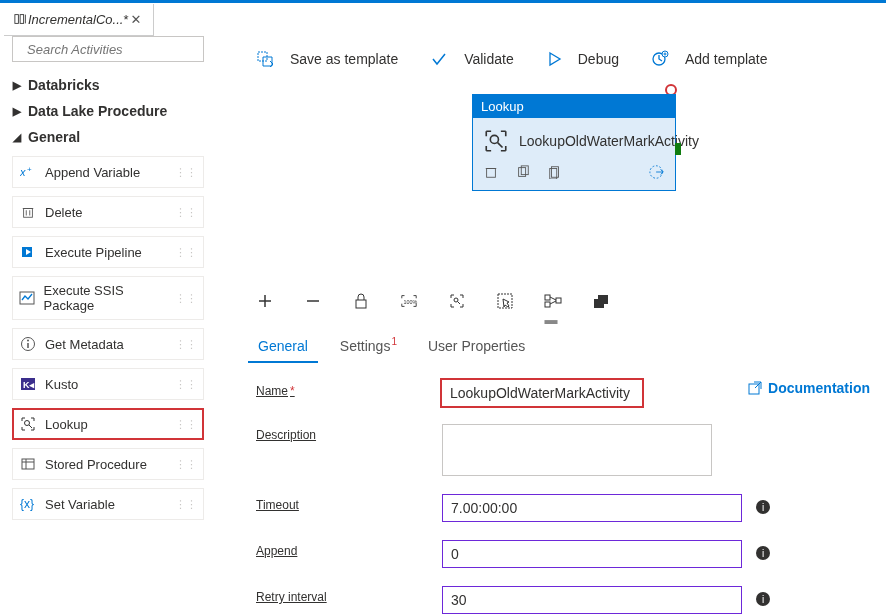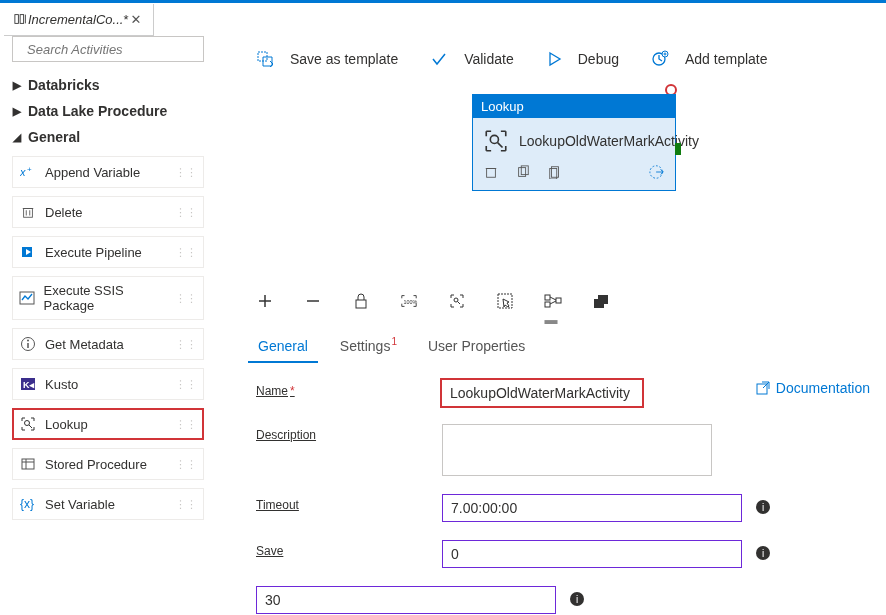--- a/index.html
+++ b/index.html
@@ -66,21 +66,21 @@
   .form { padding: 18px 16px 0 40px; }
   .form-row { display:flex; align-items:flex-start; gap:8px; margin-bottom:18px; }
   .form-row .lbl { width:178px; font-size:12px; padding-top:4px;text-decoration:underline; }
   .form-row .req { color:#d13438; margin-left:2px;}
   .form-row input[type=text] { width:300px; height:28px; border:1px solid #6d28d9; padding:0 8px; font-size:14px; color:#323130;}
   .form-row textarea { width:270px; height:52px; border:1px solid #c8c6c4; resize:none; padding:4px 8px;}
   .form-row .name-wrap { outline:2px solid #d13438; outline-offset:0; width:200px;}
   .form-row .name-wrap input { width:198px; border:none; height:26px; outline:none;}
   .form-row .full-input { width:270px; }
   .form-row .info { width:14px; height:14px; border-radius:50%; background:#323130; color:#fff; font-size:10px; display:flex; align-items:center; justify-content:center; margin-left:6px; margin-top:6px;}
-  .doc-link { display:flex; align-items:center; gap:6px; color:#0078d4; font-size:14px; font-weight:400;padding-left:8px;}
+  .doc-link { display:flex; align-items:center; gap:6px; color:#0078d4; font-size:14px; font-weight:700;padding-left:8px;}
   .doc-link .ext { width:14px; height:14px;}
 
   svg { display:block; }
 </style>
 </head>
 <body>
 
 <div class="tab-strip">
   <div class="tab">
     <span class="pipe-ico">
@@ -389,23 +389,24 @@
       <div class="form-row">
         <div class="lbl">Description</div>
         <textarea style=""></textarea>
       </div>
       <div class="form-row">
         <div class="lbl">Timeout</div>
         <input class="full-input" type="text" value="7.00:00:00" style="">
         <span class="info">i</span>
       </div>
       <div class="form-row">
-        <div class="lbl">Save</div>
+        <div class="lbl">Append</div>
         <input class="full-input" type="text" value="0" style="">
         <span class="info">i</span>
       </div>
       <div class="form-row">
+        <div class="lbl">Retry interval</div>
         <input class="full-input" type="text" value="30" style="">
         <span class="info">i</span>
       </div>
     </div>
   </div>
 </div>
 
 </body></html>

